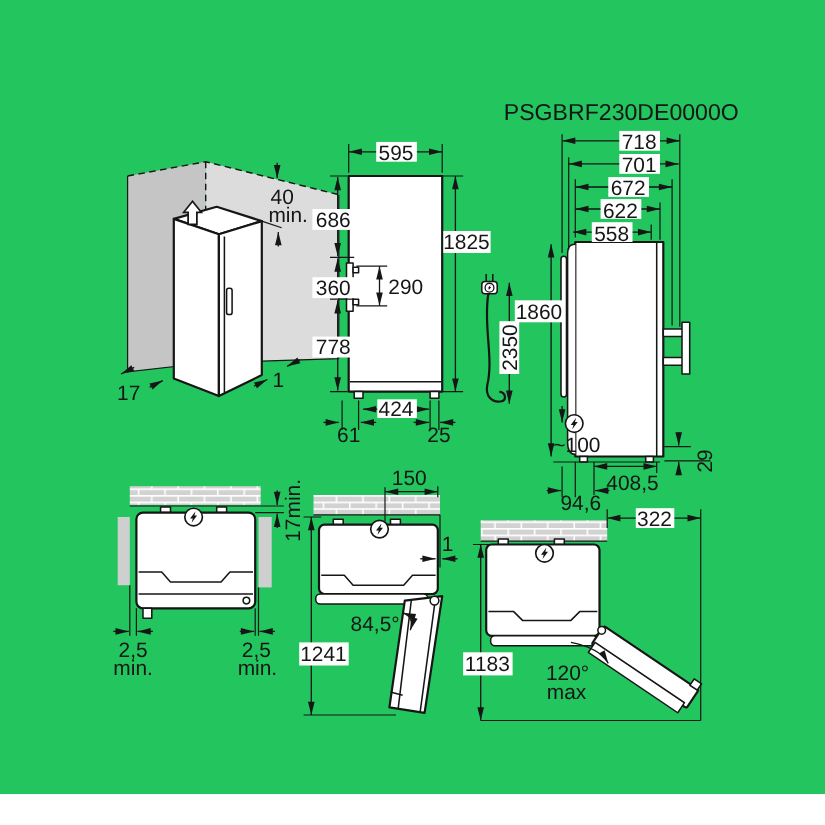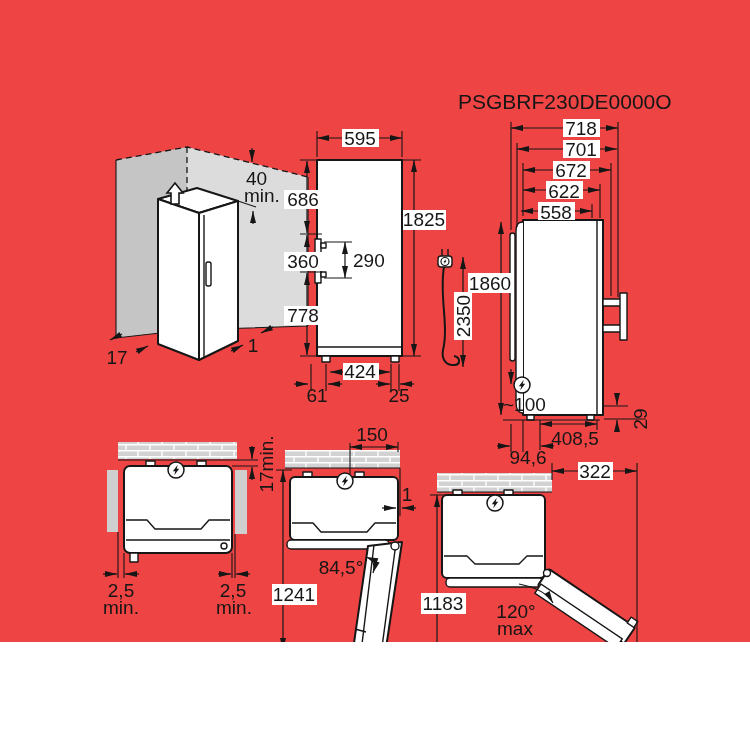--- a/index.html
+++ b/index.html
@@ -1,16 +1,16 @@
 <!DOCTYPE html>
 <html><head>
 <meta charset="utf-8">
 <style>
   html,body{margin:0;padding:0;background:#fff;}
-  .page{position:relative;width:750px;height:642px;background:#ef4444;overflow:hidden;text-decoration:underline;}
+  .page{position:relative;width:750px;height:722px;background:#22c55e;overflow:hidden;text-decoration:underline;}
   svg{display:block;}
   .t{font-family:"Liberation Sans",sans-serif;font-size:19px;fill:#161616;}
   .title{font-family:"Liberation Sans",sans-serif;font-size:21px;fill:#161616;}
   .o2{fill:#fff;stroke:#161616;stroke-width:2;stroke-linejoin:round;}
   .o2n{fill:none;stroke:#161616;stroke-width:2;stroke-linejoin:round;}
   .o1{fill:#fff;stroke:#161616;stroke-width:1.4;stroke-linejoin:round;}
   .o1n{fill:none;stroke:#161616;stroke-width:1.4;stroke-linejoin:round;}
   .dim{fill:none;stroke:#161616;stroke-width:1.2;}
   .thin{fill:none;stroke:#161616;stroke-width:1.1;}
   .dash{fill:none;stroke:#161616;stroke-width:1.3;stroke-dasharray:6 4;}

